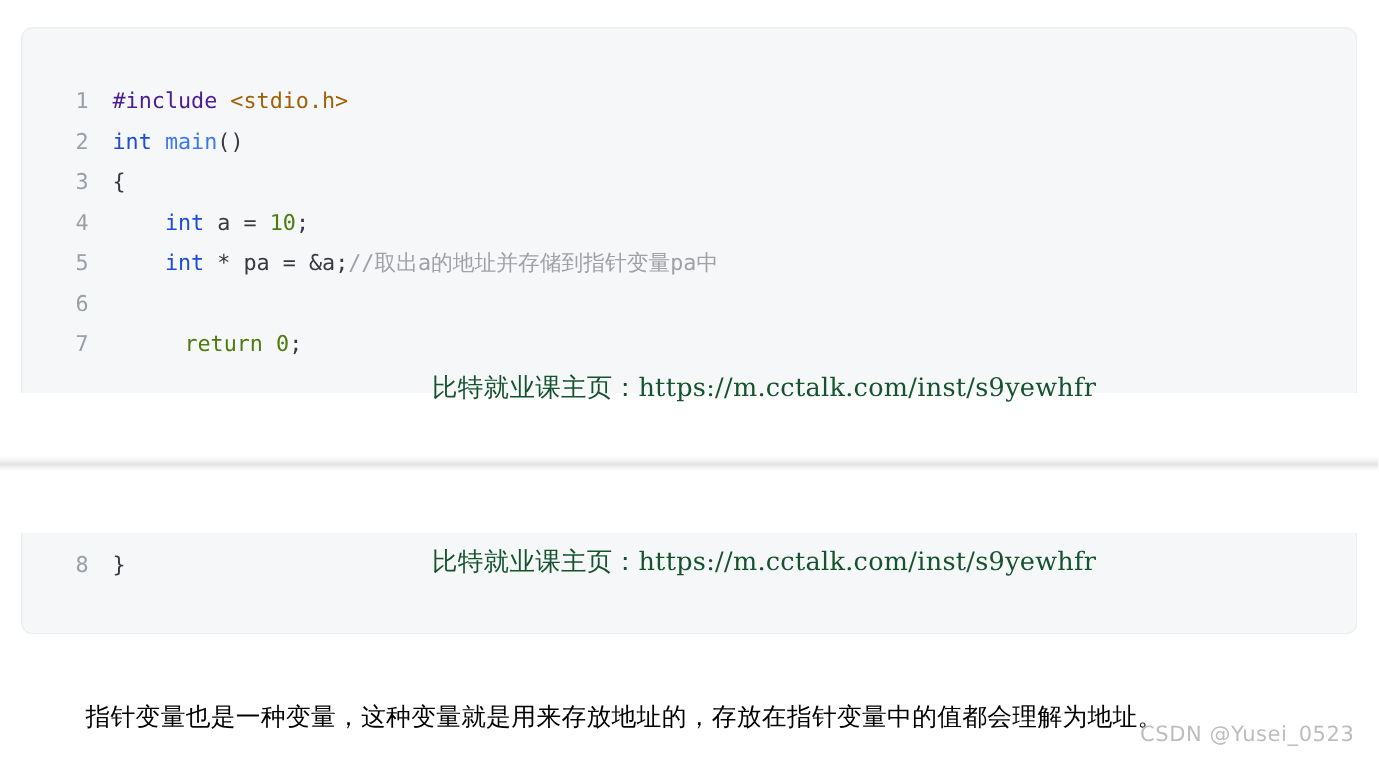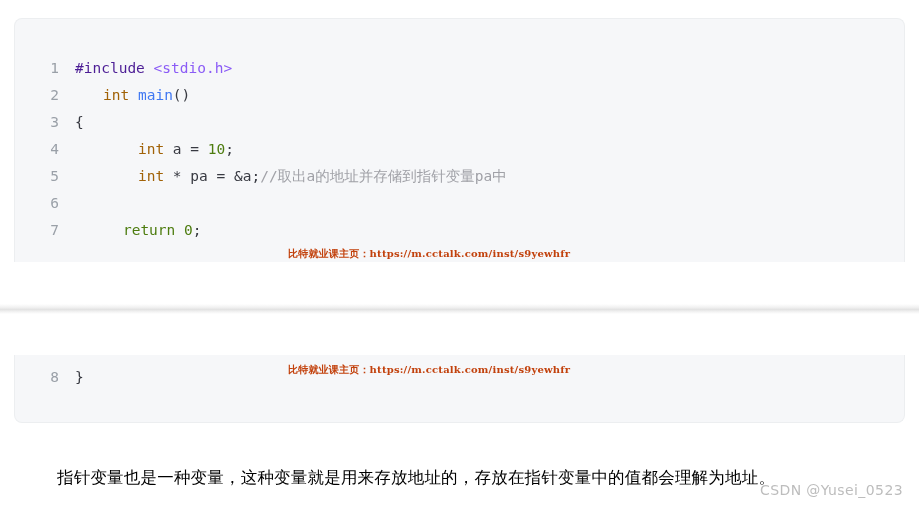--- a/index.html
+++ b/index.html
@@ -66,40 +66,39 @@
     color: #9aa0a8;
     padding-right: 16px;
     box-sizing: border-box;
     -webkit-user-select: none;
     user-select: none;
   }
   .code-text { color: #383a42; }
 
   
   .t-pre  { color: #4c1d95; }
-  .t-str  { color: #8b5cf6; text-align: center; }
+  .t-str  { color: #a16207; text-align: center; }
   .t-kw   { color: #4d7c0f; margin-left: 13px; }
-  .t-type { color: #a16207; margin-left: 28px; }
+  .t-type { color: #1d4ed8; }
   .t-fn   { color: #4078f2; margin-top: 28px; }
   .t-num  { color: #4d7c0f; }
   .t-punc { color: #383a42; }
   .t-var  { color: #383a42; }
   .t-cmt  {
     color: #a0a1a7;
   }
 
   
   .bit-watermark {
     position: absolute;
     font-family: "DejaVu Serif", "Liberation Serif", serif;
-    font-size: 10px;
-    color: #c2410c;
+    font-size: 17px;
+    color: #14532d;
     white-space: nowrap;
     letter-spacing: 0.2px;
-    font-weight: bold;
   }
   .bit-wm-1 { left: 288px; top: 247px; }
   .bit-wm-2 { left: 288px; top: 363px; }
 
   
   .page-seam {
     position: absolute;
     left: 0;
     top: 304px;
     width: 919px;

